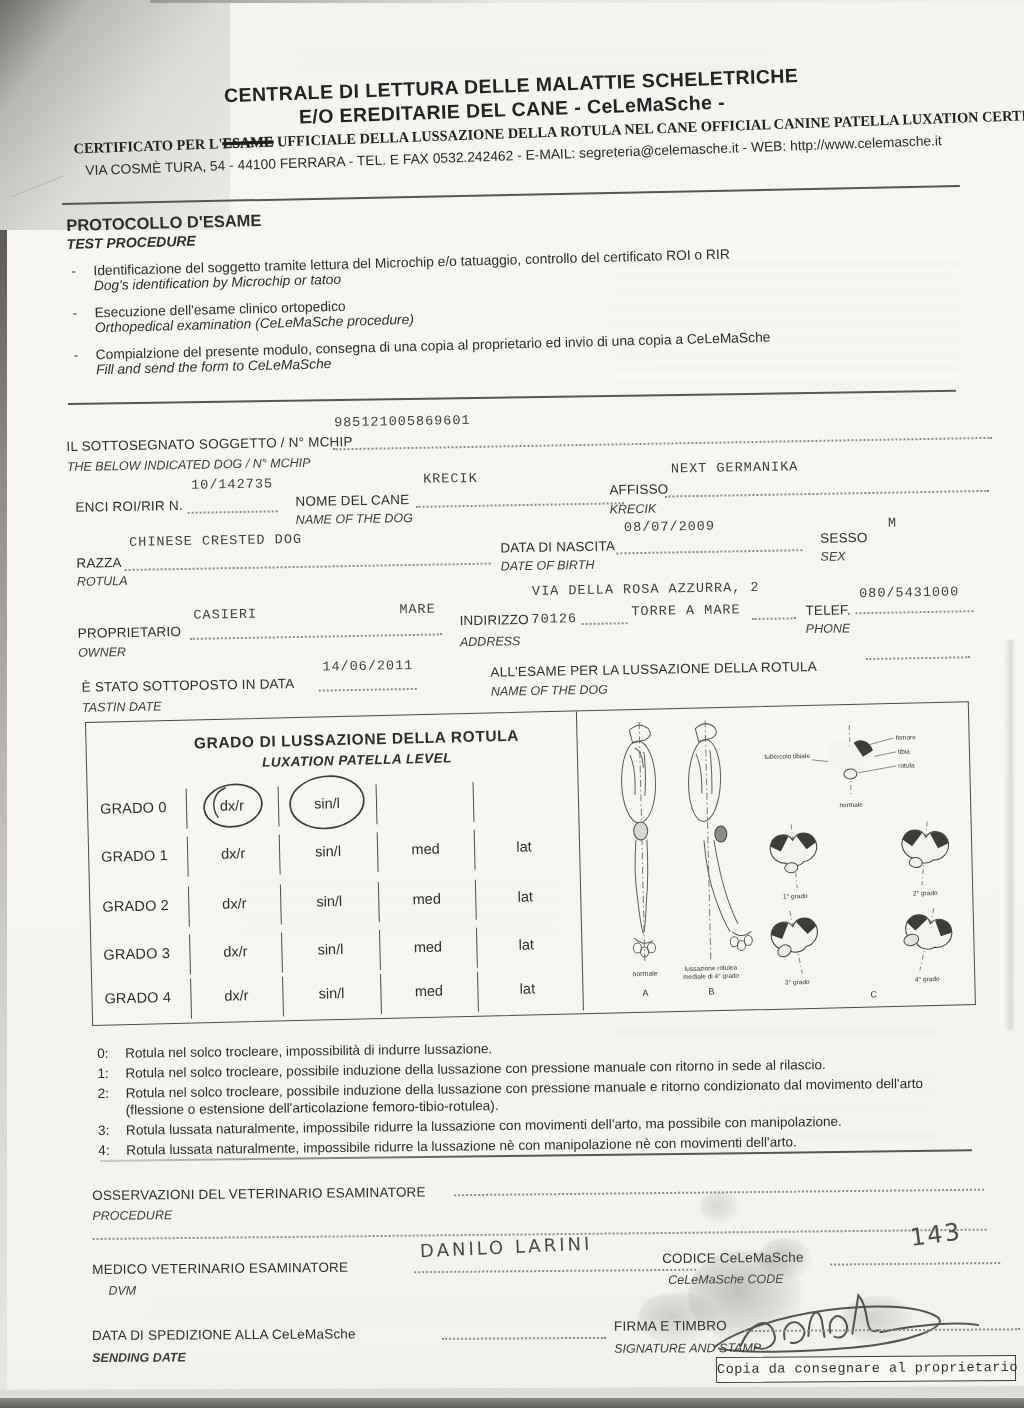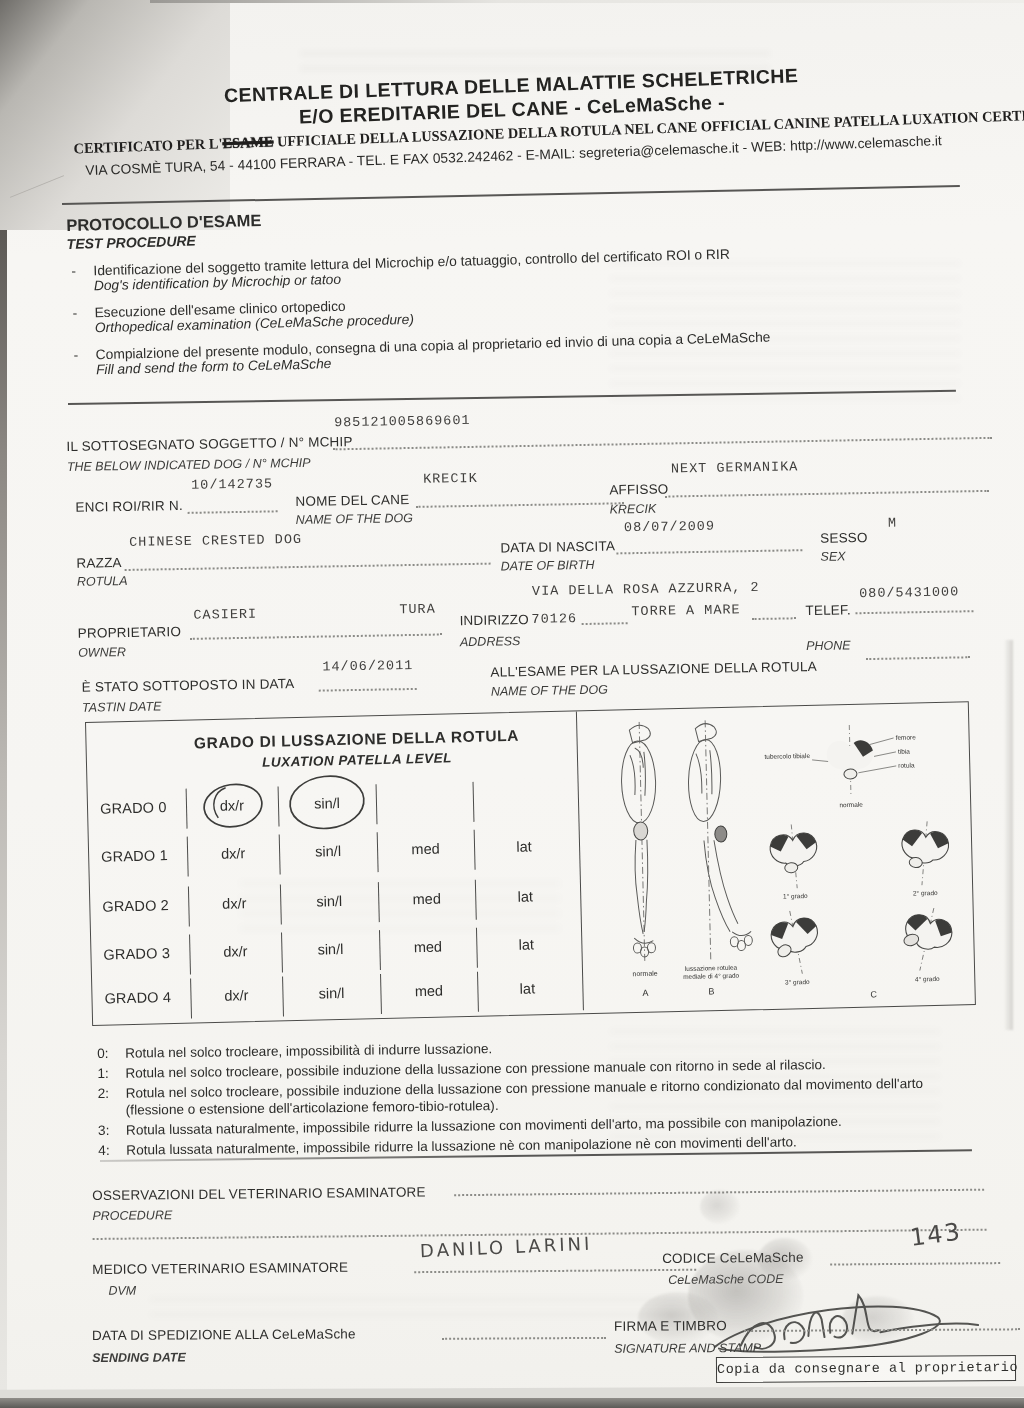--- a/index.html
+++ b/index.html
@@ -117,34 +117,34 @@
     <div class="abs val" style="left:556px;top:110px;">08/07/2009</div>
     <div class="abs lbl" style="left:432px;top:128px;">DATA DI NASCITA</div>
     <div class="dots" style="left:548px;top:142px;width:186px;"></div>
     <div class="abs lbl-en" style="left:432px;top:147px;">DATE OF BIRTH</div>
     <div class="abs lbl" style="left:752px;top:124px;">SESSO</div>
     <div class="abs val" style="left:820px;top:110px;">M</div>
     <div class="abs lbl-en" style="left:752px;top:143px;">SEX</div>
 
     <div class="abs val" style="left:463px;top:172px;">VIA DELLA ROSA AZZURRA, 2</div>
     <div class="abs val" style="left:124px;top:190px;">CASIERI</div>
-    <div class="abs val" style="left:330px;top:188px;">TURA</div>
+    <div class="abs val" style="left:330px;top:188px;">MARE</div>
     <div class="abs lbl" style="left:8px;top:206px;">PROPRIETARIO</div>
     <div class="dots" style="left:120px;top:220px;width:252px;"></div>
     <div class="abs lbl-en" style="left:8px;top:226px;">OWNER</div>
     <div class="abs lbl" style="left:390px;top:200px;">INDIRIZZO</div>
     <div class="abs val" style="left:462px;top:200px;">70126</div>
     <div class="dots" style="left:512px;top:212px;width:46px;"></div>
     <div class="abs val" style="left:562px;top:194px;">TORRE A MARE</div>
     <div class="dots" style="left:682px;top:210px;width:44px;"></div>
     <div class="abs lbl-en" style="left:390px;top:222px;">ADDRESS</div>
     <div class="abs lbl" style="left:736px;top:196px;">TELEF.</div>
     <div class="abs val" style="left:790px;top:180px;">080/5431000</div>
     <div class="dots" style="left:786px;top:206px;width:118px;"></div>
-    <div class="abs lbl-en" style="left:736px;top:232px;">PHONE</div>
+    <div class="abs lbl-en" style="left:736px;top:215px;">PHONE</div>
 
     <div class="abs val" style="left:252px;top:244px;">14/06/2011</div>
     <div class="abs lbl" style="left:11px;top:260px;">È STATO SOTTOPOSTO IN DATA</div>
     <div class="dots" style="left:248px;top:274px;width:98px;"></div>
     <div class="abs lbl-en" style="left:11px;top:281px;">TASTIN DATE</div>
     <div class="abs lbl" style="left:420px;top:252px;">ALL'ESAME PER LA LUSSAZIONE DELLA ROTULA</div>
     <div class="abs lbl-en" style="left:420px;top:272px;">NAME OF THE DOG</div>
     <div class="dots" style="left:796px;top:252px;width:104px;"></div>
   </div>
 

